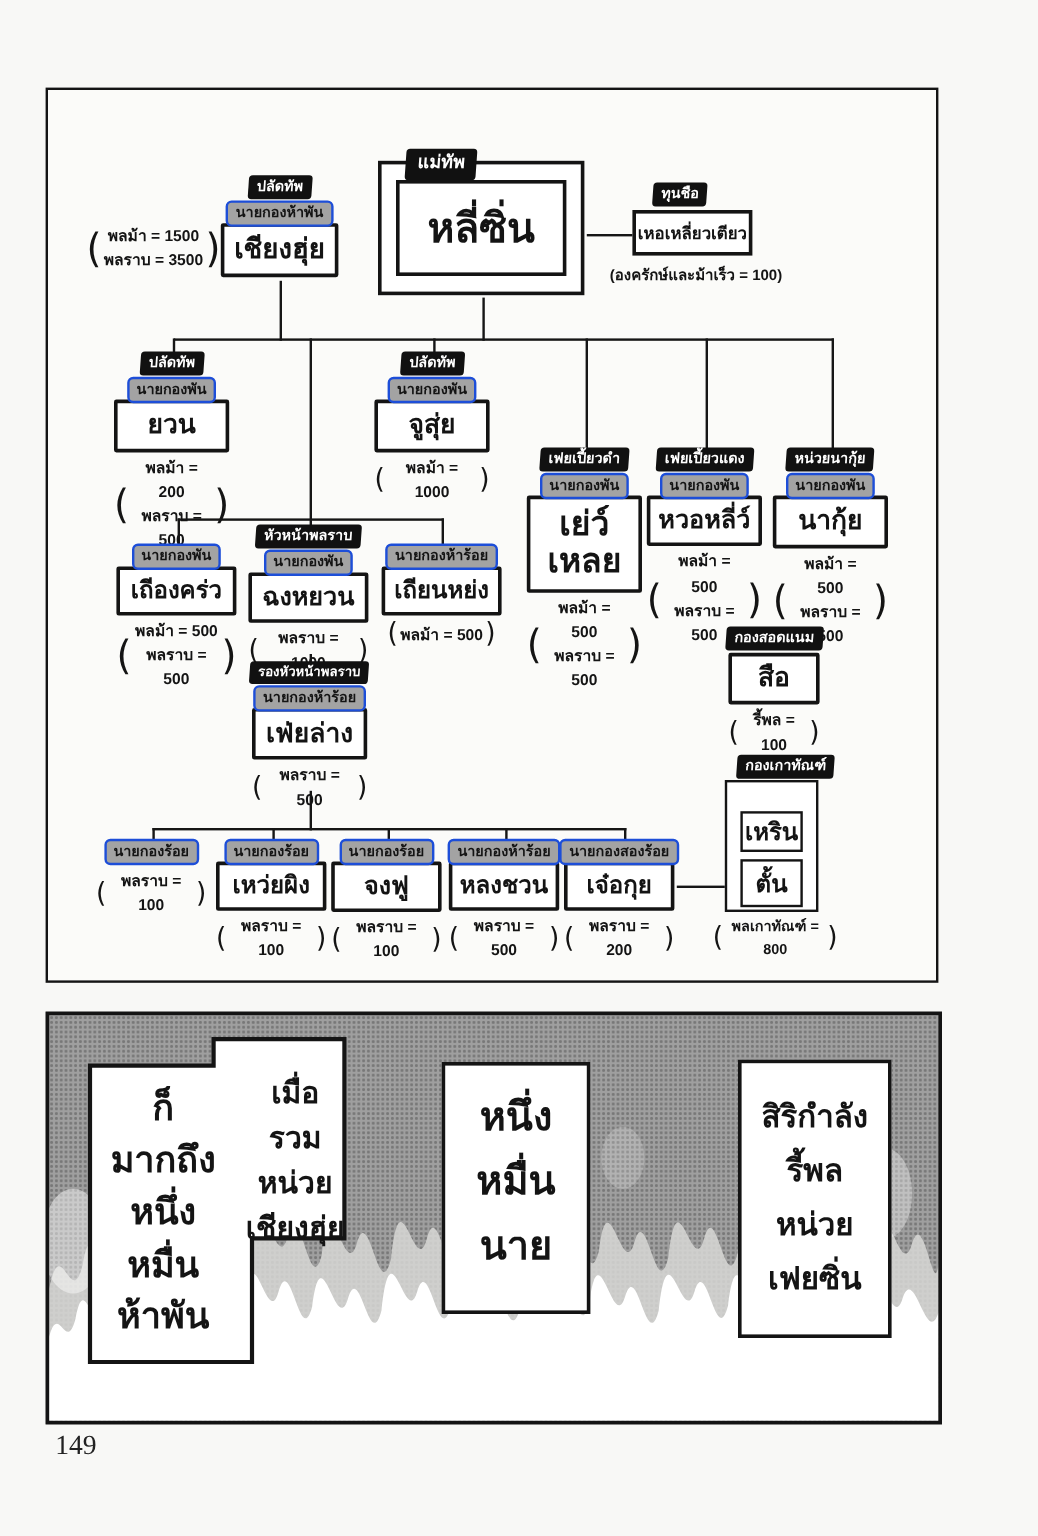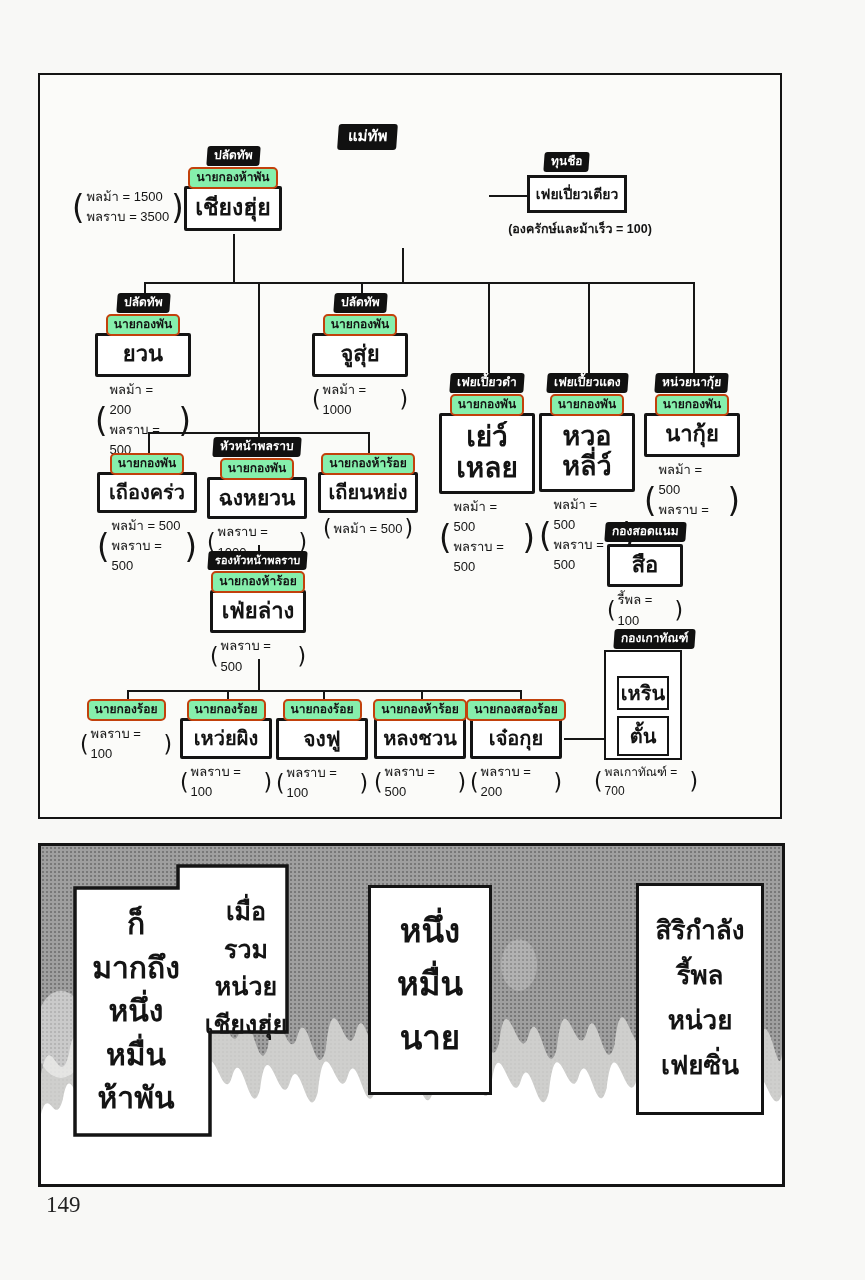--- a/index.html
+++ b/index.html
@@ -5,27 +5,27 @@
   html,body{margin:0;padding:0;background:#e9e9e6;}
   .page{position:relative;width:865px;height:1280px;background:#f8f8f6;overflow:hidden;
         font-family:"Liberation Sans","DejaVu Sans",sans-serif;color:#141414;}
   
   .chart-panel{position:absolute;left:38px;top:73px;width:744px;height:746px;
                border:2px solid #141414;background:#fbfbf9;box-sizing:border-box;}
   .ln{position:absolute;background:#161616;}
   .unit{position:absolute;display:flex;flex-direction:column;align-items:center;}
   .tag-black{background:#111;color:#fff;font-weight:bold;font-size:12px;line-height:1.1;
              padding:3px 7px 4px;border-radius:3px;transform:skewX(-4deg);white-space:nowrap;z-index:3;}
-  .tag-white{background:#86efac;border:2px solid #c2410c;border-radius:5px;font-weight:bold;font-size:12px;
+  .tag-white{background:#a3a3a3;border:2px solid #1d4ed8;border-radius:5px;font-weight:bold;font-size:12px;
              line-height:1.1;padding:2px 6px 3px;margin-top:1px;white-space:nowrap;z-index:2;}
   .name-box{background:#fff;border:3px solid #141414;border-radius:2px;font-weight:bold;font-size:22px;
             line-height:1.1;width:100%;box-sizing:border-box;text-align:center;
             padding:6px 4px 7px;margin-top:-3px;z-index:1;}
   .stats{display:flex;align-items:center;justify-content:center;margin-top:3px;}
-  .stat-lines{font-weight:normal;font-size:13px;line-height:1.55;white-space:pre-line;text-align:left;padding:0 2px;}
+  .stat-lines{font-weight:bold;font-size:13px;line-height:1.55;white-space:pre-line;text-align:center;padding:0 2px;}
   .paren{font-family:"DejaVu Sans",sans-serif;font-weight:400;font-size:32px;transform:scaleY(1.05);color:#141414;}
   .s1 .paren{font-size:22px;}
   .stats-side{position:absolute;left:-112px;top:38px;}
   
   .cmd-outer{position:absolute;left:315px;top:134px;width:172px;height:112px;border:3px solid #141414;
              background:#fff;box-sizing:border-box;}
   .cmd-inner{position:absolute;left:12px;top:13px;right:12px;bottom:13px;border:3px solid #141414;
              display:flex;align-items:center;justify-content:center;font-weight:bold;font-size:34px;background:#fff;}
   .cmd-tag{position:absolute;left:338px;top:124px;z-index:4;font-size:15px;padding:4px 10px 5px;}
   
@@ -80,23 +80,26 @@
       <div class="ln" style="left:125px;top:688px;width:2px;height:14px"></div>
       <div class="ln" style="left:225px;top:688px;width:2px;height:14px"></div>
       <div class="ln" style="left:321px;top:688px;width:2px;height:14px"></div>
       <div class="ln" style="left:419px;top:688px;width:2px;height:14px"></div>
       <div class="ln" style="left:518px;top:688px;width:2px;height:14px"></div>
       <div class="ln" style="left:562px;top:736px;width:44px;height:2px"></div>
     </div>
   </div>
 
   <div class="tag-black cmd-tag">แม่ทัพ</div>
+  <div class="cmd-outer">
+    <div class="cmd-inner">หลี่ซิ่น</div>
+  </div>
 
   <div class="tag-black adv-tag">ทุนชือ</div>
-  <div class="adv-box">เฟยเปี่ยวเตียว</div>
+  <div class="adv-box">เหอเหลี่ยวเตียว</div>
   <div class="adv-note">(องครักษ์และม้าเร็ว = 100)</div>
 
   <div class="unit" style="left:184px;top:146px;width:98px;">
     <div class="tag-black">ปลัดทัพ</div>
     <div class="tag-white">นายกองห้าพัน</div>
     <div class="name-box" style="font-size:23px">เชียงฮุ่ย</div>
     <div class="stats stats-side">
       <span class="paren">(</span>
       <span class="stat-lines">พลม้า = 1500
 พลราบ = 3500</span>
@@ -135,21 +138,21 @@
       <span class="paren">(</span>
       <span class="stat-lines">พลม้า = 500
 พลราบ = 500</span>
       <span class="paren">)</span>
     </div>
   </div>
 
   <div class="unit" style="left:539px;top:373px;width:96px;">
     <div class="tag-black">เฟยเปี้ยวแดง</div>
     <div class="tag-white">นายกองพัน</div>
-    <div class="name-box" style="font-size:27px">หวอหลี่ว์</div>
+    <div class="name-box" style="font-size:21px">หวอหลี่ว์</div>
     <div class="stats">
       <span class="paren">(</span>
       <span class="stat-lines">พลม้า = 500
 พลราบ = 500</span>
       <span class="paren">)</span>
     </div>
   </div>
 
   <div class="unit" style="left:644px;top:373px;width:96px;">
     <div class="tag-black">หน่วยนากุ้ย</div>
@@ -265,21 +268,21 @@
     </div>
   </div>
 
   <div class="tag-black" style="position:absolute;left:614px;top:629px;z-index:4">กองเกาทัณฑ์</div>
   <div class="arch-outer">
     <div class="arch-inner" style="margin-top:24px;height:34px">เหริน</div>
     <div class="arch-inner" style="margin-top:6px;height:40px">ตั้น</div>
   </div>
   <div class="stats s1" style="position:absolute;left:594px;top:760px;width:104px">
     <span class="paren">(</span>
-    <span class="stat-lines" style="font-size:12px">พลเกาทัณฑ์ = 700</span>
+    <span class="stat-lines" style="font-size:12px">พลเกาทัณฑ์ = 800</span>
     <span class="paren">)</span>
   </div>
 
   <div class="flame-panel">
     <svg class="flames" viewBox="0 0 744 250" preserveAspectRatio="none">
       <path fill="#d7d7d5" opacity="0.85" d="M0,250 V140 C10,90 18,160 28,120 C36,70 46,150 56,110 C64,50 74,140 84,100 C94,60 102,150 112,115 C120,40 132,140 142,100 C152,65 160,150 170,110 C178,35 190,135 200,95 C210,60 218,150 228,112 C236,45 248,140 258,100 C268,70 276,155 286,115 C294,38 306,135 316,98 C326,62 334,150 344,110 C352,42 364,140 374,100 C384,66 392,152 402,112 C410,36 422,132 432,96 C442,60 450,148 460,108 C468,44 480,138 490,100 C500,68 508,154 518,114 C526,40 538,134 548,98 C558,62 566,150 576,110 C584,38 596,138 606,100 C616,66 624,152 634,112 C642,42 654,134 664,98 C674,60 682,148 692,108 C700,46 712,138 722,102 C732,72 740,150 744,120 V250 Z"></path>
       <path fill="#ffffff" d="M0,250 V180 C8,150 14,195 22,165 C30,120 38,190 48,160 C56,95 66,180 76,150 C86,115 94,195 104,160 C112,85 124,180 134,145 C144,112 152,195 162,158 C170,80 182,178 192,142 C202,108 210,192 220,155 C228,90 240,182 250,148 C260,115 268,196 278,158 C286,82 298,176 308,142 C318,110 326,192 336,155 C344,86 356,180 366,145 C376,112 384,194 394,156 C402,80 414,174 424,140 C434,106 442,190 452,152 C460,88 472,180 482,146 C492,114 500,196 510,158 C518,84 530,176 540,142 C550,110 558,192 568,154 C576,86 588,180 598,146 C608,112 616,194 626,156 C634,82 646,174 656,140 C666,108 674,190 684,152 C692,90 704,180 714,148 C724,118 734,190 744,160 V250 Z"></path>
     </svg>
 
     <svg style="position:absolute;left:0;top:0;width:100%;height:100%" viewBox="0 0 744 341" preserveAspectRatio="none">
@@ -300,21 +303,21 @@
 หนึ่ง
 หมื่น
 ห้าพัน</div>
 
   <div class="bubble" style="left:368px;top:885px;width:124px;height:210px">
     <div class="bubble-text" style="padding-top:16px;font-size:33px;line-height:1.62">หนึ่ง
 หมื่น
 นาย</div>
   </div>
 
-  <div class="bubble" style="left:636px;top:883px;width:128px;height:232px">
+  <div class="bubble" style="left:615px;top:883px;width:128px;height:232px">
     <div class="bubble-text" style="padding-top:22px;font-size:26px;line-height:1.73">สิริกำลัง
 รี้พล
 หน่วย
 เฟยซิ่น</div>
   </div>
 
   <div class="page-number">149</div>
 
 </div>
 

